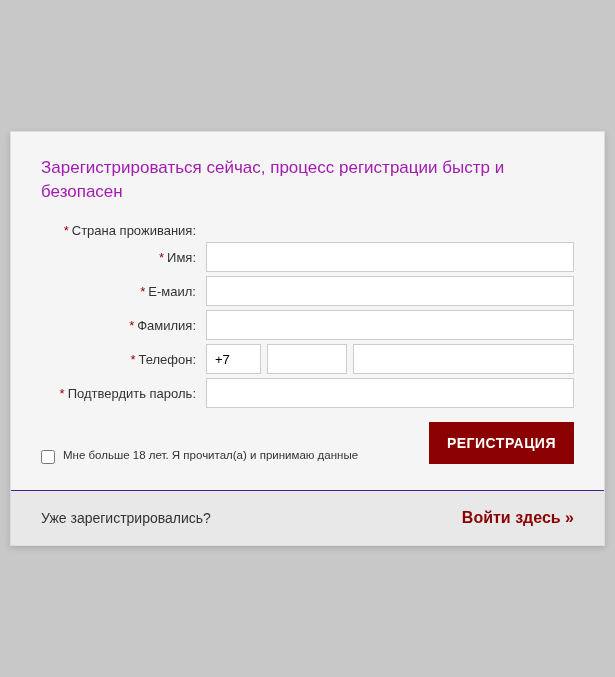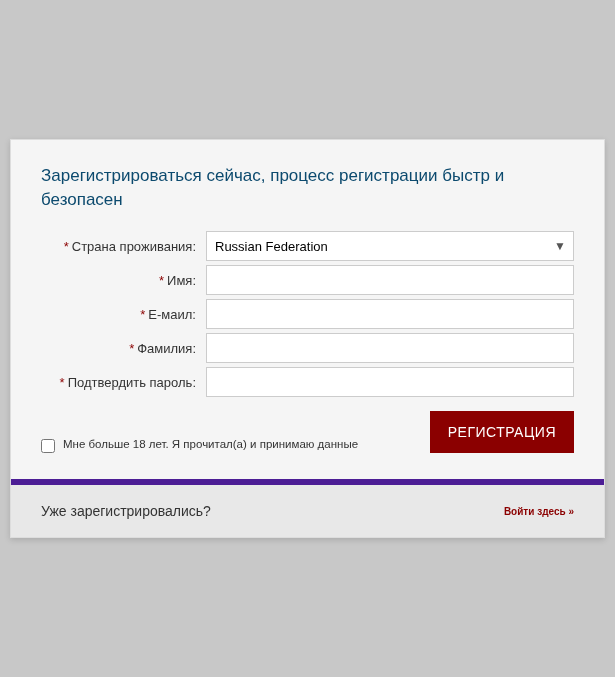--- a/index.html
+++ b/index.html
@@ -17,21 +17,21 @@
       width: 595px;
       border: 1px solid #ddd;
       box-shadow: 0 2px 6px rgba(0,0,0,0.15);
     }
     .form-section {
       padding: 24px 30px 20px 30px;
       background: #f5f5f5;
     }
     .title {
       font-size: 17px;
-      color: #0c4a6e;
+      color: #a21caf;
       font-weight: normal;
       margin-bottom: 20px;
       line-height: 1.4;
     }
     .form-row {
       display: flex;
       align-items: center;
       margin-bottom: 4px;
     }
     .form-label {
@@ -127,65 +127,59 @@
       font-size: 11.5px;
       color: #333;
       line-height: 1.6;
     }
     .register-btn {
       background: #8b0000;
       color: #fff;
       border: none;
       padding: 10px 18px;
       font-size: 14px;
-      font-weight: normal;
+      font-weight: bold;
       cursor: pointer;
       white-space: nowrap;
       letter-spacing: 0.5px;
       height: 42px;
       margin-left: 10px;
       align-self: flex-start;
     }
     .footer-bar {
       background: #e8e8e8;
-      border-top: 6px solid #4c1d95;
+      border-top: 1px solid #4c1d95;
       padding: 18px 30px;
       display: flex;
       align-items: center;
       justify-content: space-between;
     }
     .footer-text {
       font-size: 14px;
       color: #333;
     }
     .footer-link {
-      font-size: 10px;
+      font-size: 16px;
       color: #8b0000;
       font-weight: bold;
       text-decoration: none;
       cursor: pointer;
     }
   </style>
 </head>
 <body>
 
 <div class="card">
   <div class="form-section">
     <h2 class="title">Зарегистрироваться сейчас, процесс регистрации быстр и безопасен</h2>
 
     <div class="form-row">
       <div class="form-label">
         <span class="required-star">*</span><span>Страна проживания:</span>
       </div>
-      <div class="select-wrapper">
-        <select>
-          <option>Russian Federation</option>
-        </select>
-        <span class="select-arrow">▼</span>
-      </div>
     </div>
 
     <div class="form-row">
       <div class="form-label">
         <span class="required-star">*</span><span>Имя:</span>
       </div>
       <input class="form-input" type="text" style="">
     </div>
 
     <div class="form-row">
@@ -195,20 +189,28 @@
       <input class="form-input" type="email" style="">
     </div>
 
     <div class="form-row">
       <div class="form-label">
         <span class="required-star">*</span><span>Фамилия:</span>
       </div>
       <input class="form-input" type="text" style="">
     </div>
 
+    <div class="form-row phone-row">
+      <div class="form-label">
+        <span class="required-star">*</span><span>Телефон:</span>
+      </div>
+      <input class="form-input-phone phone-code" type="text" value="+7" style="">
+      <input class="form-input-phone phone-area" type="text" style="">
+      <input class="form-input-phone phone-number" type="text" style="">
+    </div>
 
 
     <div class="form-row">
       <div class="form-label">
         <span class="required-star">*</span><span>Подтвердить пароль:</span>
       </div>
       <input class="form-input" type="password" style="">
     </div>
 
     <div class="bottom-row">

